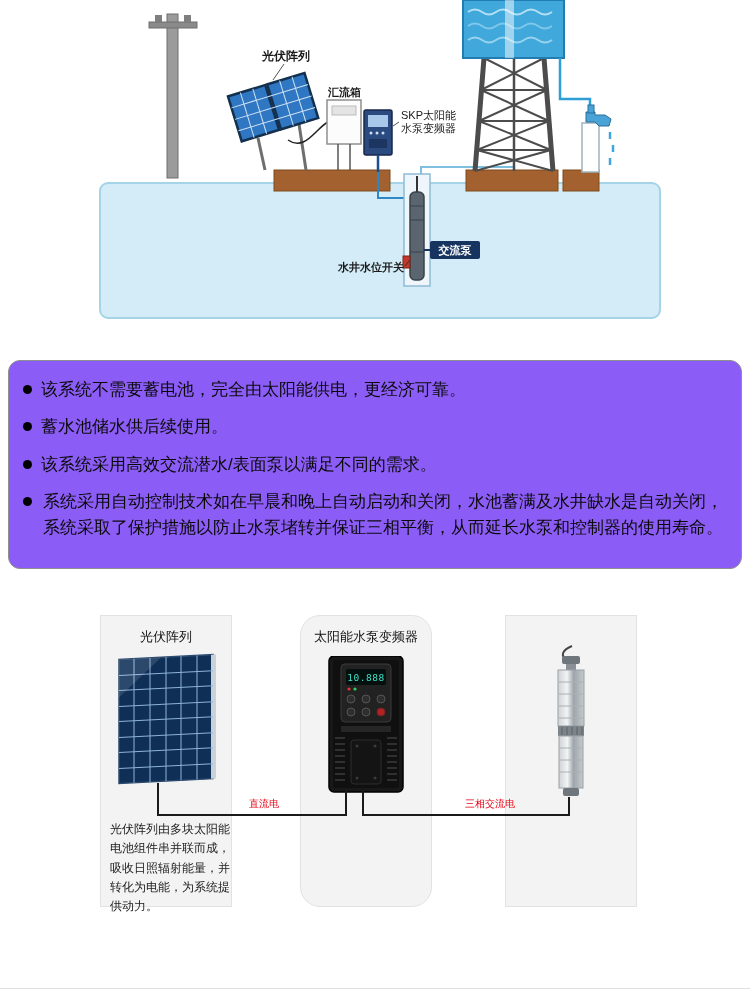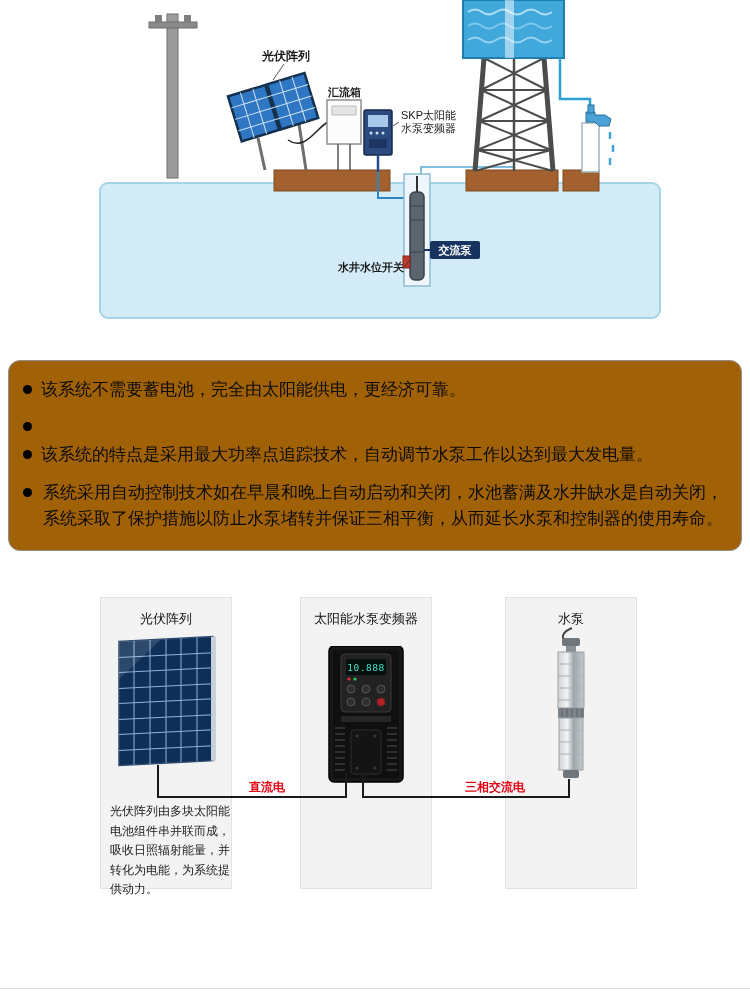--- a/index.html
+++ b/index.html
@@ -6,40 +6,40 @@
   html,body { background:#fff; }
   body { width:750px; font-family:"Liberation Sans","DejaVu Sans",sans-serif; }
   .page { position:relative; width:750px; height:995px; background:#fff; overflow:hidden; }
 
   
   .diagram { position:relative; width:750px; height:352px; }
   .diagram svg { display:block; font-family:inherit; }
 
   
   .features { margin:8px 8px 0 8px; border:1px solid #8f8f8f; border-radius:12px;
-              padding:16px 18px 2px 14px; background:#a16207; }
+              padding:16px 18px 10px 14px; background:#8b5cf6; }
   .feature-list { list-style:none; }
   .feature-item { display:flex; gap:9px; margin-bottom:11px; }
   .feature-item:last-child { margin-bottom:16px;text-align:right; }
   .dot { width:9px; height:9px; border-radius:50%; background:#000; flex:0 0 auto; margin-top:8px; }
   .txt { font-size:17px; line-height:1.55; color:#0a0a0a; }
 
   
   .components { position:relative; margin-top:28px; height:330px; }
   .card { position:absolute; top:18px; width:132px; height:292px; background:#f3f3f3;
           border:1px solid #e2e2e2; z-index:1; }
-  .card1 { left:100px; } .card2 { left:300px; } .card3 { left:505px; }
+  .card1 { left:100px; } .card2 { left:300px;border-radius:20px; } .card3 { left:505px; }
   .card-title { text-align:center; padding-top:12px; font-size:13px; color:#111; }
   .card-image { position:absolute; left:50%; transform:translateX(-50%); }
-  .card1 .card-image { top:30px; } .card2 .card-image { top:48px; } .card3 .card-image { top:28px; }
+  .card1 .card-image { top:30px; } .card2 .card-image { top:40px; } .card3 .card-image { top:28px; }
   .card-desc { position:absolute; top:204px; left:9px; right:0; font-size:12px;
                line-height:1.62; color:#222; text-align:left; }
   .conn { position:absolute; background:#1a1a1a; z-index:4; }
   .conn.h { height:2px; } .conn.v { width:2px; }
-  .conn-label { position:absolute; z-index:5; font-size:12px; font-weight:bold; color:#e60012; white-space:nowrap; }
+  .conn-label { position:absolute; z-index:5; font-size:10px; font-weight:normal; color:#e60012; white-space:nowrap; }
   .bottom-rule { position:absolute; left:0; right:0; top:988px; height:1px; background:#e0e0e0; }
 </style>
 </head>
 <body>
 
 <div class="page">
 
   <section class="diagram">
     <svg viewBox="0 0 750 352" width="750" height="352">
 
@@ -162,24 +162,25 @@
   </section>
 
   <section class="features">
     <ul class="feature-list">
       <li class="feature-item">
         <span class="dot"></span>
         <span class="txt">该系统不需要蓄电池，完全由太阳能供电，更经济可靠。</span>
       </li>
       <li class="feature-item">
         <span class="dot"></span>
+        <span class="txt">蓄水池储水供后续使用。</span>
       </li>
       <li class="feature-item">
         <span class="dot"></span>
-        <span class="txt">该系统的特点是采用最大功率点追踪技术，自动调节水泵工作以达到最大发电量。</span>
+        <span class="txt">该系统采用高效交流潜水/表面泵以满足不同的需求。</span>
       </li>
       <li class="feature-item">
         <span class="dot"></span>
         <span class="txt">系统采用自动控制技术如在早晨和晚上自动启动和关闭，水池蓄满及水井缺水是自动关闭，系统采取了保护措施以防止水泵堵转并保证三相平衡，从而延长水泵和控制器的使用寿命。</span>
       </li>
     </ul>
   </section>
 
   <section class="components">
 
@@ -252,21 +253,20 @@
           <rect x="30" y="84" width="30" height="44" rx="3" fill="#141414" stroke="#2c2c2c" stroke-width="1"></rect>
           <circle cx="36" cy="90" r="1.5" fill="#3a3a3a"></circle>
           <circle cx="54" cy="90" r="1.5" fill="#3a3a3a"></circle>
           <circle cx="36" cy="122" r="1.5" fill="#3a3a3a"></circle>
           <circle cx="54" cy="122" r="1.5" fill="#3a3a3a"></circle>
         </svg>
       </div>
     </div>
 
     <div class="card card3">
-      <div class="card-title">水泵</div>
       <div class="card-image">
         <svg width="70" height="160" viewBox="0 0 70 160">
           <defs>
             <linearGradient id="pumpg" x1="0" y1="0" x2="1" y2="0">
               <stop offset="0" stop-color="#cfd3d6"></stop>
               <stop offset="0.35" stop-color="#f2f4f5"></stop>
               <stop offset="0.6" stop-color="#9ea6ab"></stop>
               <stop offset="1" stop-color="#c4c9cc"></stop>
             </linearGradient>
           </defs>

